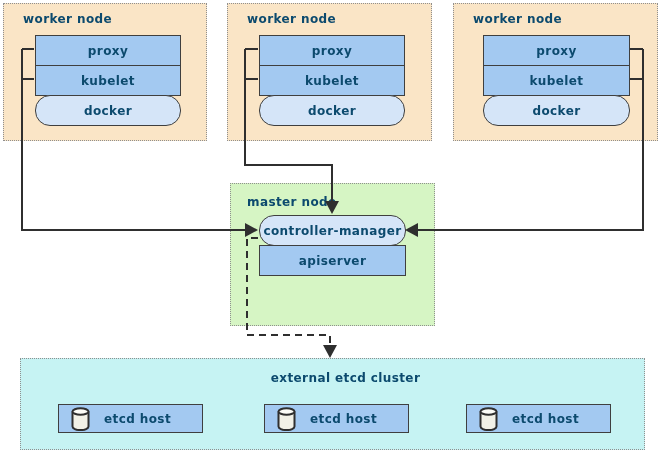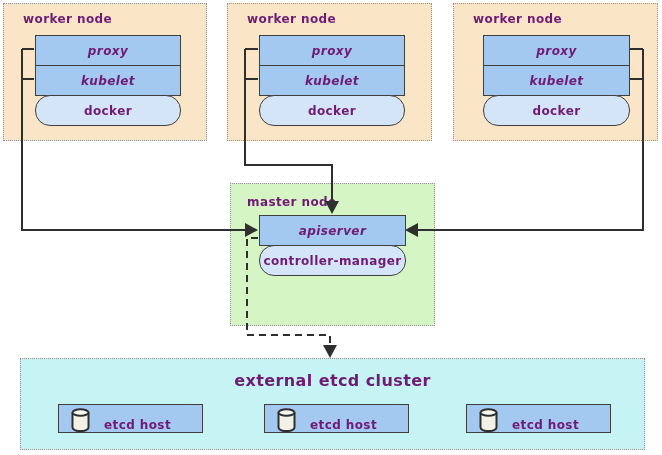--- a/index.html
+++ b/index.html
@@ -1,41 +1,41 @@
 <!DOCTYPE html>
 <html><head>
 <meta charset="utf-8">
 <style>
   html,body{margin:0;padding:0;background:#fff;}
   .canvas{
     position:relative;width:662px;height:455px;background:#ffffff;overflow:hidden;
     font-family:"DejaVu Sans","Liberation Sans",sans-serif;
-    font-weight:bold;color:#701a75;
+    font-weight:bold;color:#0c4a6e;
   }
   .group{position:absolute;box-sizing:border-box;border:1px dotted #8f8f8f;}
   .group.worker{background:#fae5c6;}
   .group.master{background:#d6f5c4;}
   .group.etcd{background:#c6f3f3;}
   .group-title{position:absolute;font-size:12px;letter-spacing:.4px;white-space:nowrap;}
   .stack{position:absolute;}
   .comp{
     box-sizing:border-box;width:100%;height:31px;margin-top:-1px;
     border:1px solid #3f3f3f;display:flex;align-items:center;justify-content:center;
     font-size:12px;letter-spacing:.4px;
   }
   .comp:first-child{margin-top:0;}
-  .comp.blue{background:#a3c9f1;font-style:italic;}
+  .comp.blue{background:#a3c9f1;}
   .comp.lightblue{background:#d5e5f8;border-radius:15px;}
   .etcd-host{
     position:absolute;box-sizing:border-box;width:145px;height:29px;
     background:#a3c9f1;border:1px solid #3f3f3f;
-    display:flex;align-items:flex-end;padding-left:11px;gap:13px;
+    display:flex;align-items:center;padding-left:11px;gap:13px;
     font-size:12px;letter-spacing:.4px;
   }
-  .etcd-title{position:absolute;top:12px;left:0;width:100%;text-align:center;font-size:16px;letter-spacing:.4px;}
+  .etcd-title{position:absolute;top:12px;left:13px;width:100%;text-align:center;font-size:12px;letter-spacing:.4px;}
   .db-icon{width:21px;height:24px;display:block;}
   svg.overlay{position:absolute;left:0;top:0;pointer-events:none;}
 </style>
 </head>
 <body>
 
 <div class="canvas">
 
   <div class="group worker" style="left:3px;top:3px;width:204px;height:138px">
     <div class="group-title" style="left:19px;top:8px">worker node</div>
@@ -60,22 +60,22 @@
     <div class="stack" style="left:29px;top:31px;width:147px">
       <div class="comp blue">proxy</div>
       <div class="comp blue">kubelet</div>
       <div class="comp lightblue">docker</div>
     </div>
   </div>
 
   <div class="group master" style="left:230px;top:183px;width:205px;height:143px">
     <div class="group-title" style="left:16px;top:11px">master node</div>
     <div class="stack" style="left:28px;top:31px;width:147px">
+      <div class="comp lightblue">controller-manager</div>
       <div class="comp blue">apiserver</div>
-      <div class="comp lightblue">controller-manager</div>
     </div>
   </div>
 
   <div class="group etcd" style="left:20px;top:358px;width:625px;height:92px">
     <div class="etcd-title">external etcd cluster</div>
 
     <div class="etcd-host" style="left:37px;top:45px">
       <svg class="db-icon" viewBox="0 0 21 24">
         <path d="M2.5 4.5 v15 a8 3.6 0 0 0 16 0 v-15" fill="#f2f1e7" stroke="#2f2f2f" stroke-width="2"></path>
         <ellipse cx="10.5" cy="4.5" rx="8" ry="3.2" fill="#fcfcf7" stroke="#2f2f2f" stroke-width="2"></ellipse>

